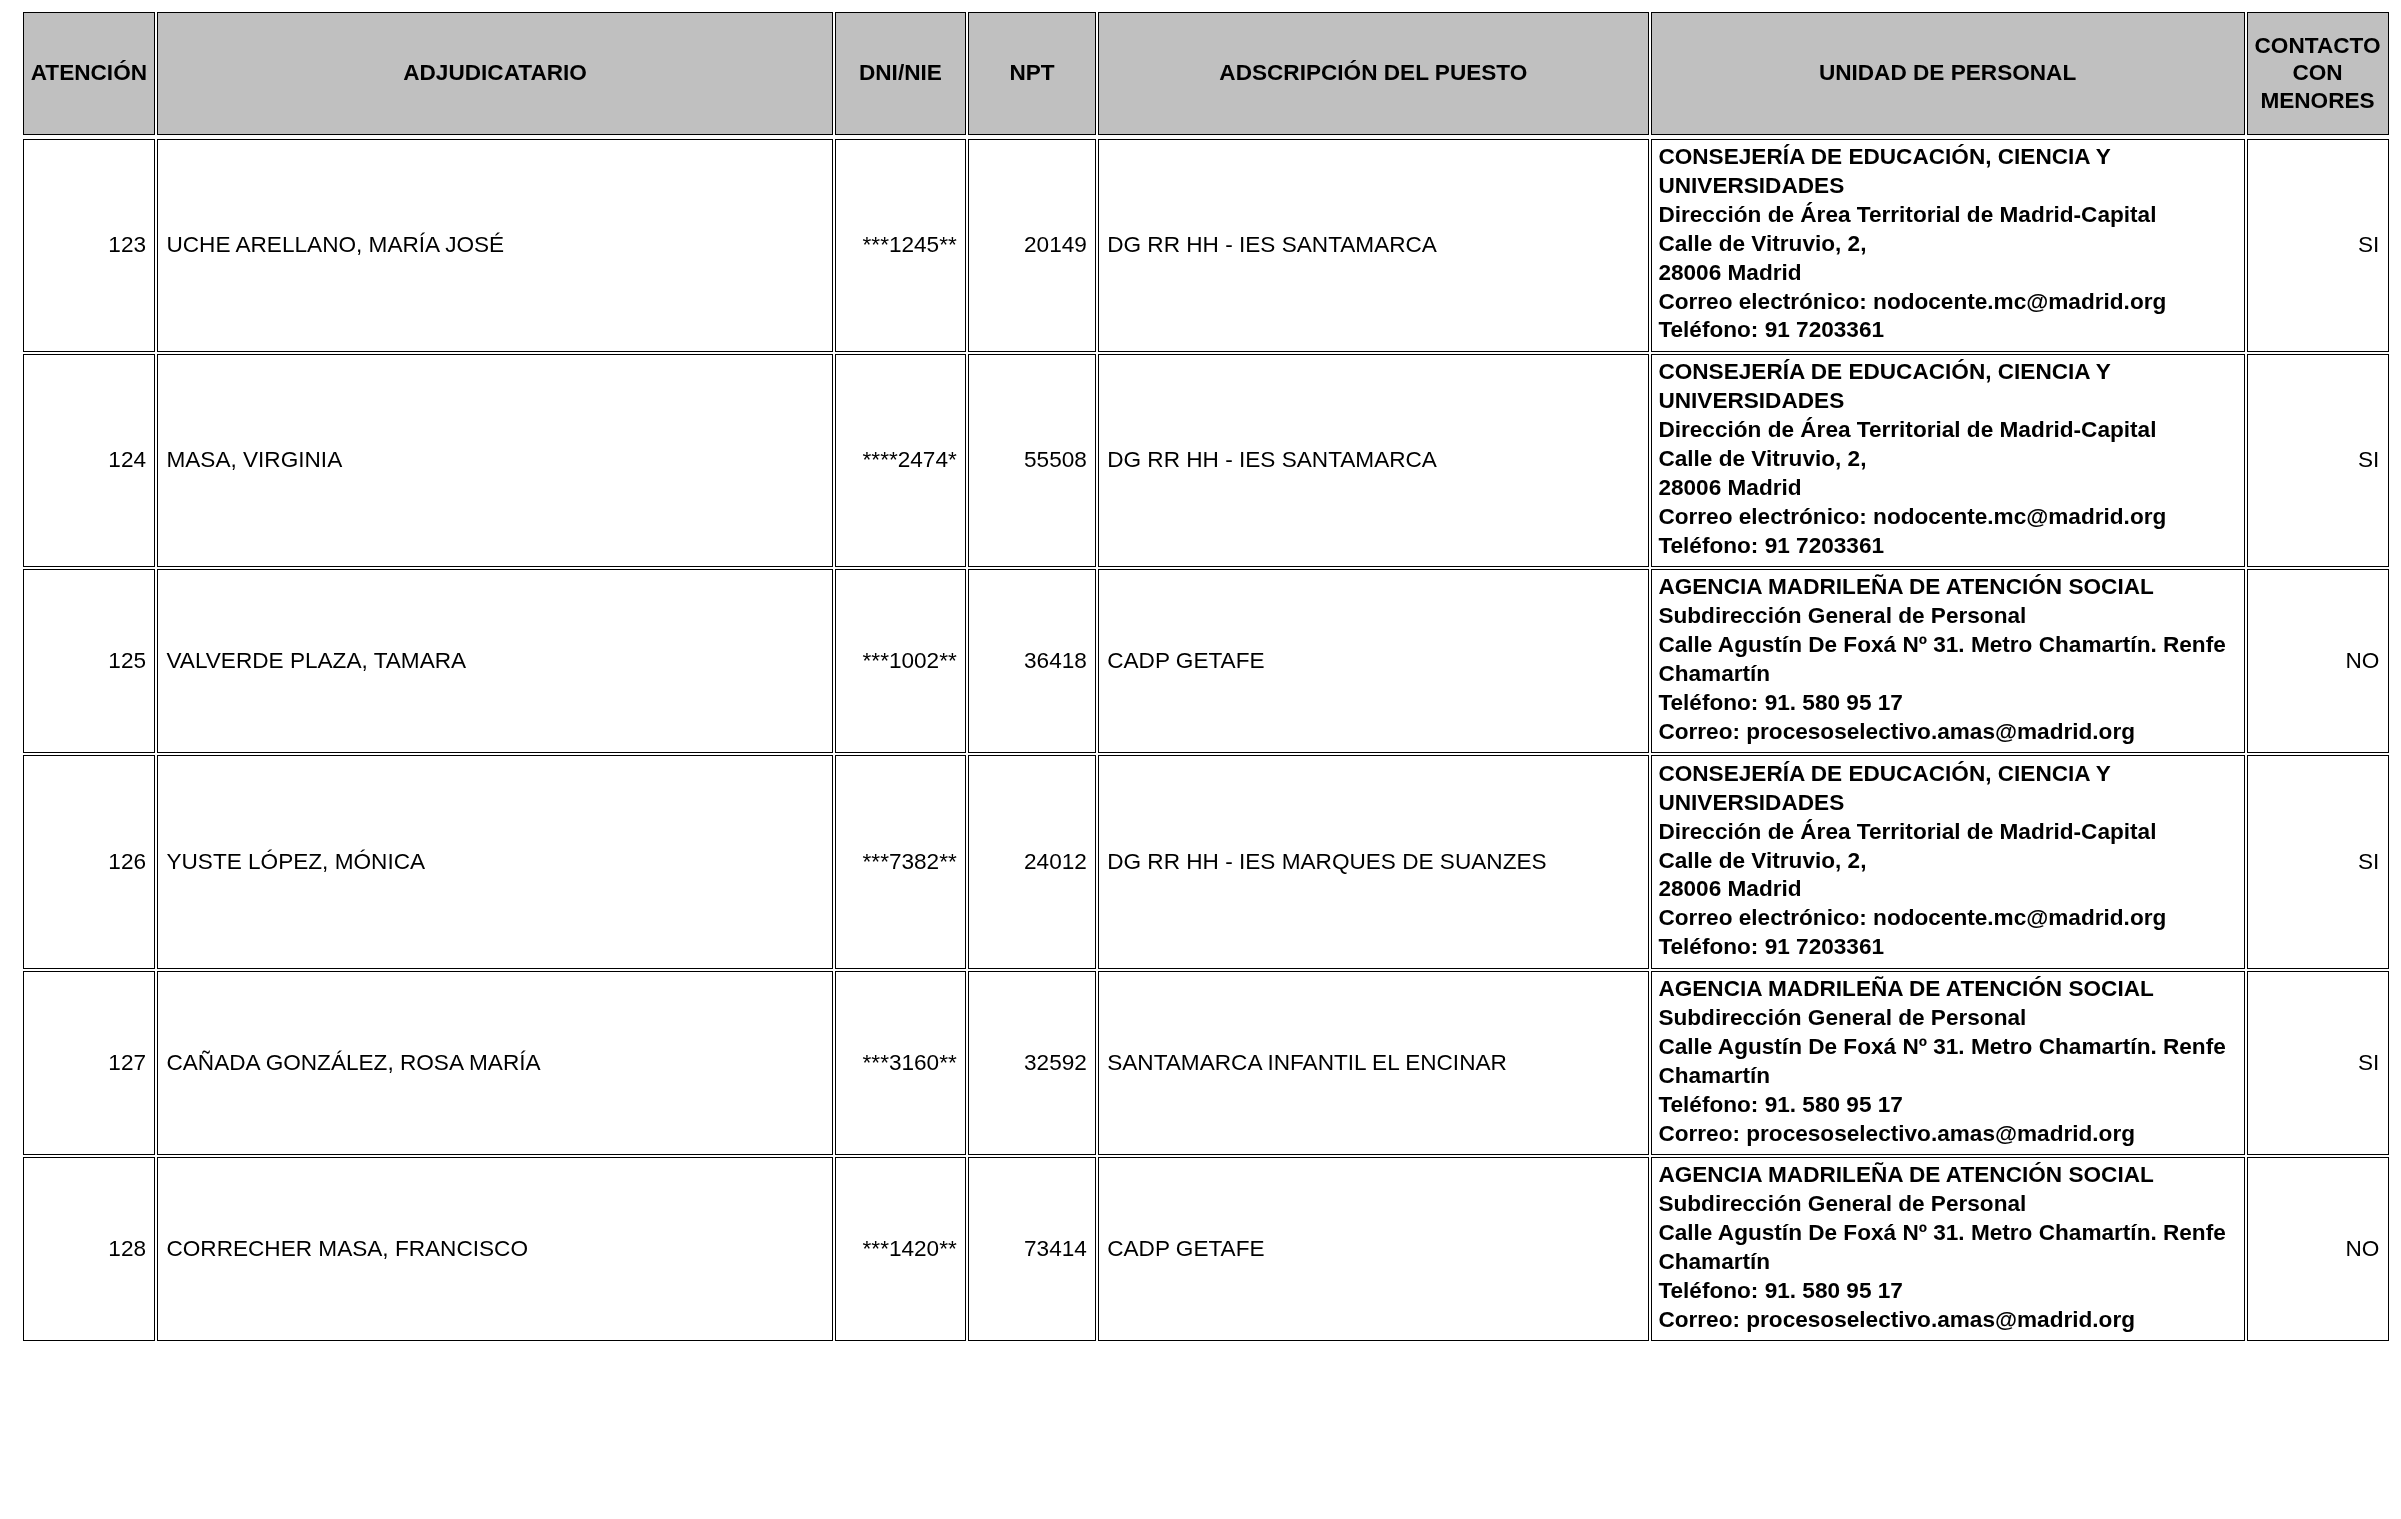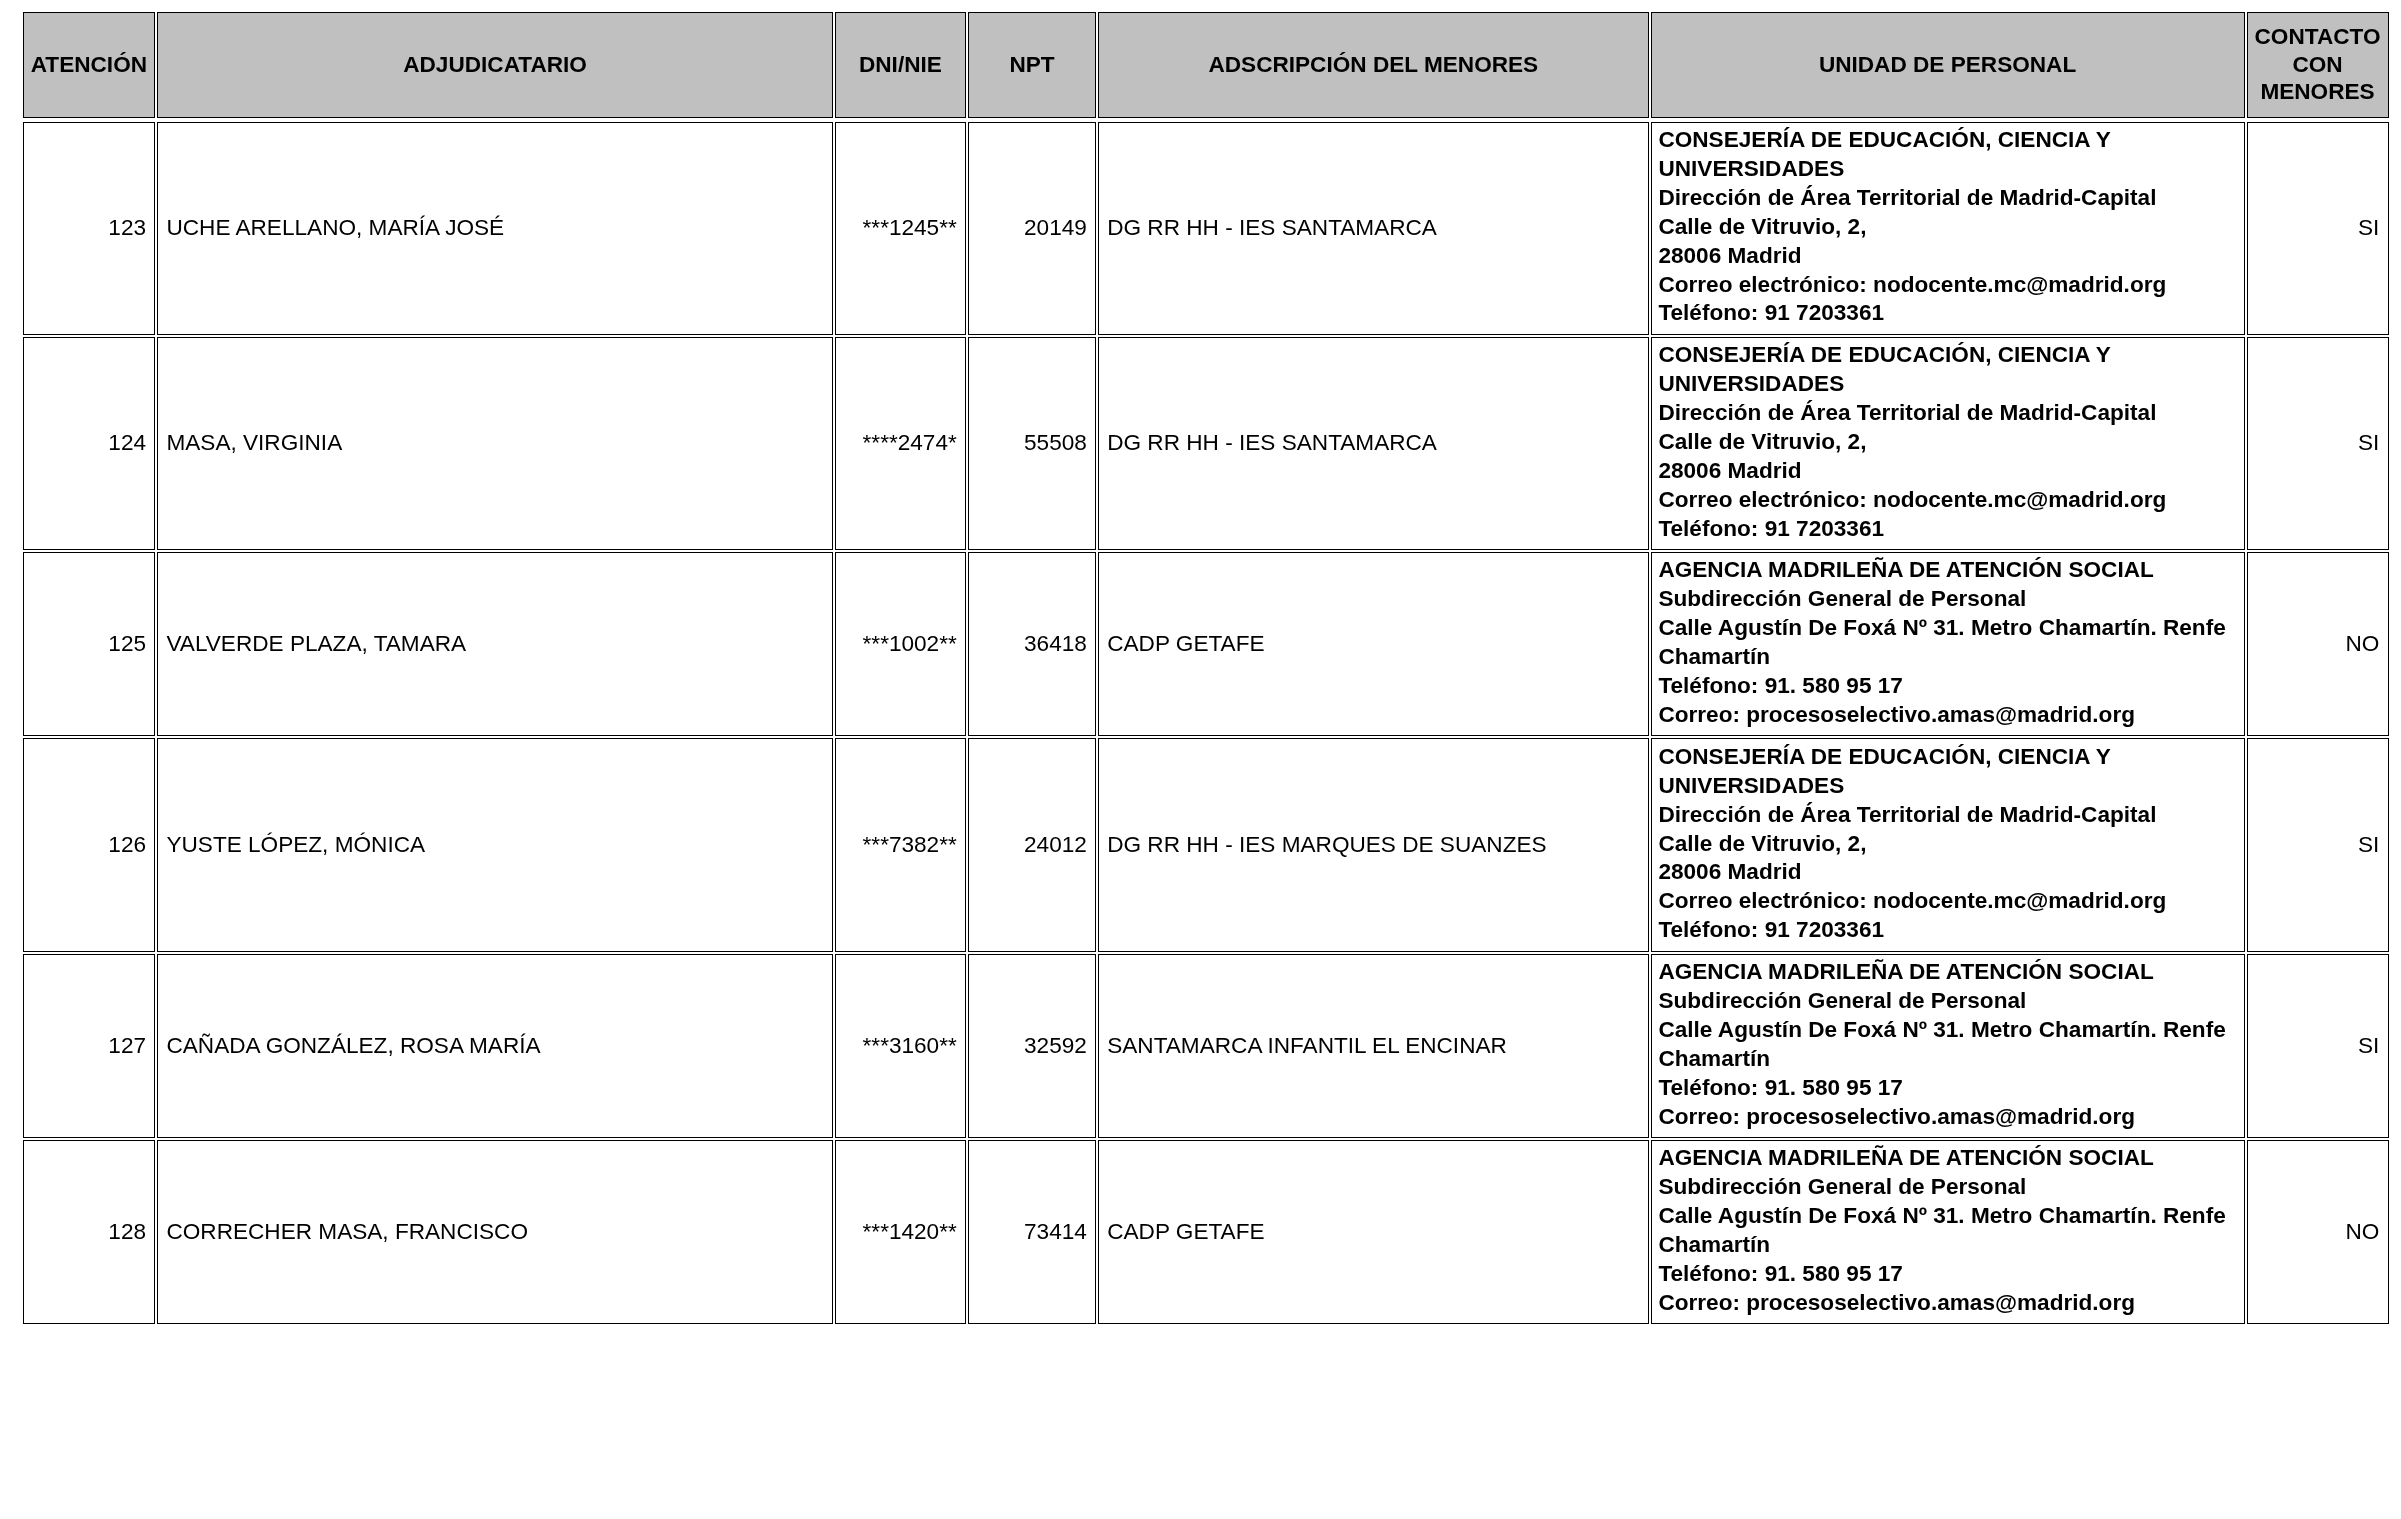--- a/index.html
+++ b/index.html
@@ -31,21 +31,21 @@
     border: 1.4px solid #000000;
     box-sizing: border-box;
     font-size: 22.6px;
     overflow: hidden;
   }
   .doc-table th {
     background: var(--header-bg, #c0c0c0);
     font-weight: bold;
     text-align: center;
     vertical-align: middle;
-    height: 106px;
+    height: 123px;
     line-height: 1.22;
     padding: 4.1px 6.8px;
     margin-top: 44px;
   }
   .doc-table td {
     background: #ffffff;
     vertical-align: middle;
     padding: 4.1px 8.2px;
     line-height: 1.25;
   }
@@ -73,21 +73,21 @@
       <col style="width:23.39%">
       <col style="width:25.23%">
       <col style="width:6.03%">
     </colgroup>
     <tbody>
         <tr>
       <th>ATENCIÓN</th>
       <th>ADJUDICATARIO</th>
       <th>DNI/NIE</th>
       <th>NPT</th>
-      <th>ADSCRIPCIÓN DEL MENORES</th>
+      <th>ADSCRIPCIÓN DEL PUESTO</th>
       <th>UNIDAD DE PERSONAL</th>
       <th>CONTACTO CON MENORES</th>
     </tr>
   </tbody>
     </table>
 
   <table class="doc-table body-table">
     <colgroup>
       <col style="width:5.64%">
       <col style="width:28.70%">

